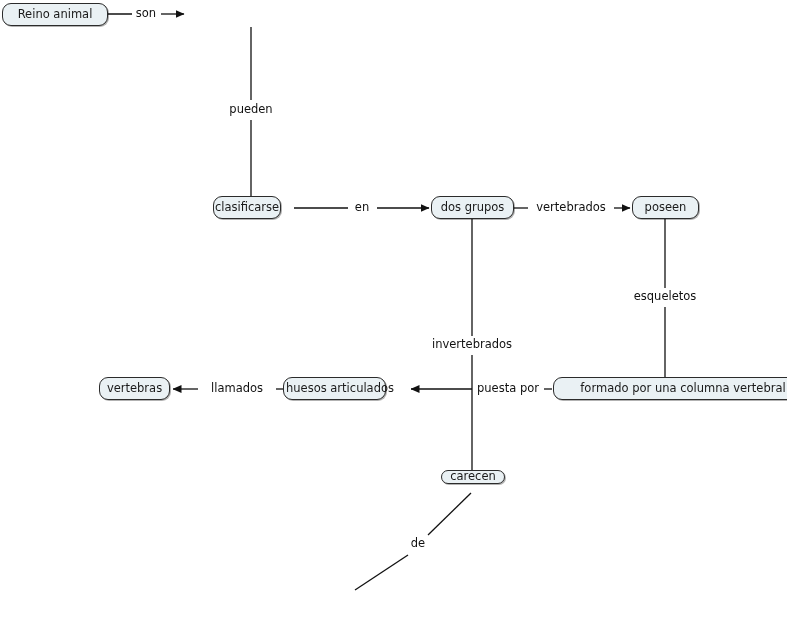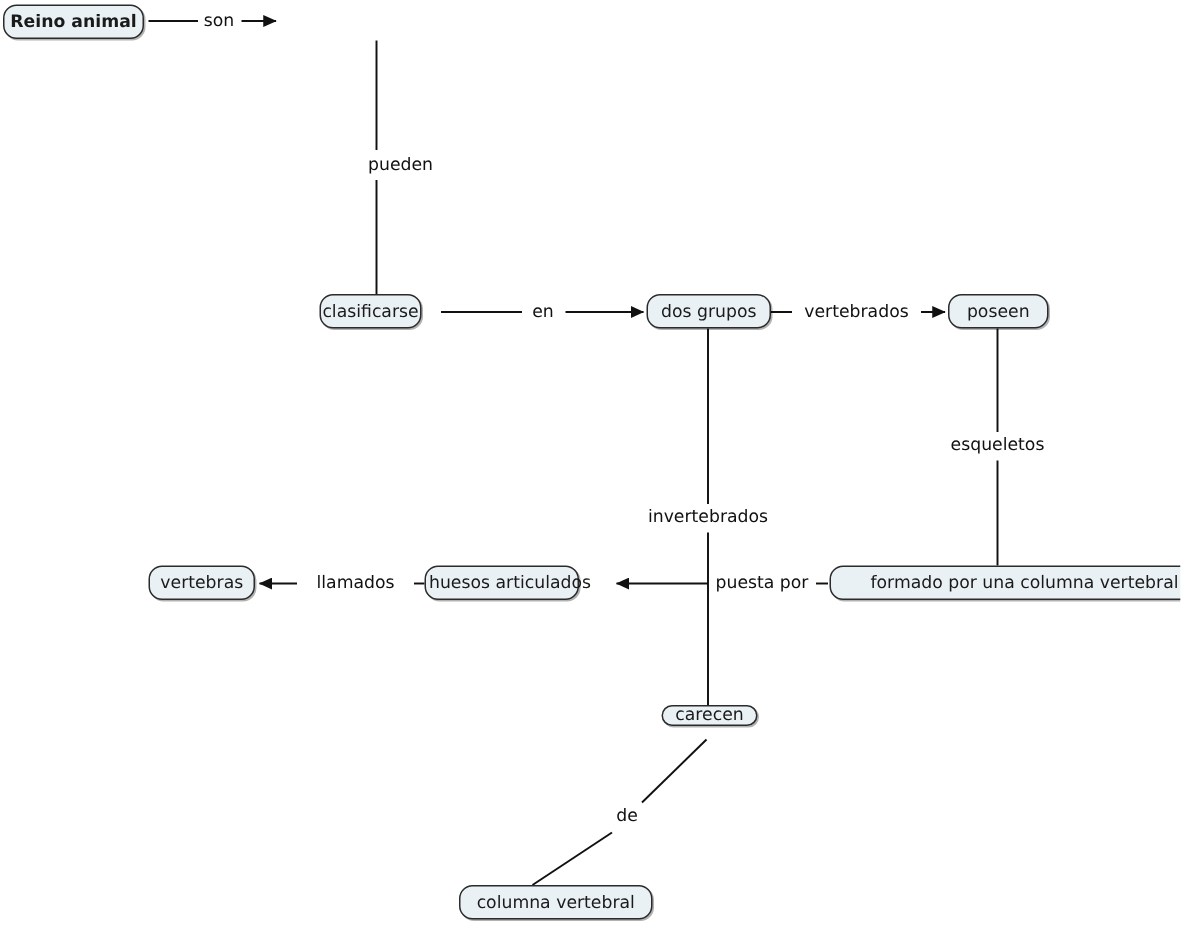--- a/index.html
+++ b/index.html
@@ -86,21 +86,21 @@
     <line x1="276" y1="389" x2="283" y2="389" stroke="#111111" stroke-width="1.3"></line>
     <line x1="198" y1="389" x2="173" y2="389" stroke="#111111" stroke-width="1.3" marker-end="url(#arrowhead)"></line>
 
     <line x1="472" y1="219" x2="472" y2="336" stroke="#111111" stroke-width="1.3"></line>
     <line x1="472" y1="355" x2="472" y2="470" stroke="#111111" stroke-width="1.3"></line>
 
     <line x1="471" y1="493" x2="428" y2="535" stroke="#111111" stroke-width="1.3"></line>
     <line x1="408" y1="555" x2="355" y2="590" stroke="#111111" stroke-width="1.3"></line>
   </svg>
 
-  <div class="node" style="left:2px; top:3px; width:94px; height:23px;font-weight:bold;">
+  <div class="node" style="left:2px; top:3px; width:106px; height:23px;">
     <span>Reino animal</span>
   </div>
 
 
   <div class="node" style="left:213px; top:196px; width:68px; height:23px;">
     <span>clasificarse</span>
   </div>
 
   <div class="node" style="left:431px; top:196px; width:83px; height:23px;">
     <span>dos grupos</span>
@@ -119,29 +119,26 @@
   </div>
 
   <div class="node" style="left:99px; top:377px; width:71px; height:23px;">
     <span>vertebras</span>
   </div>
 
   <div class="node" style="left:441px; top:470px; width:64px; height:14px;">
     <span>carecen</span>
   </div>
 
-  <div class="node" style="left:306px; top:590px; width:129px; height:23px;">
-    <span>columna vertebral</span>
-  </div>
 
   <div class="edge-label" style="left:146px; top:14px;">
     <span>son</span>
   </div>
 
-  <div class="edge-label" style="left:251px; top:110px;margin-left:16px;">
+  <div class="edge-label" style="left:251px; top:110px;">
     <span>pueden</span>
   </div>
 
   <div class="edge-label" style="left:362px; top:208px;">
     <span>en</span>
   </div>
 
   <div class="edge-label" style="left:571px; top:208px;">
     <span>vertebrados</span>
   </div>

